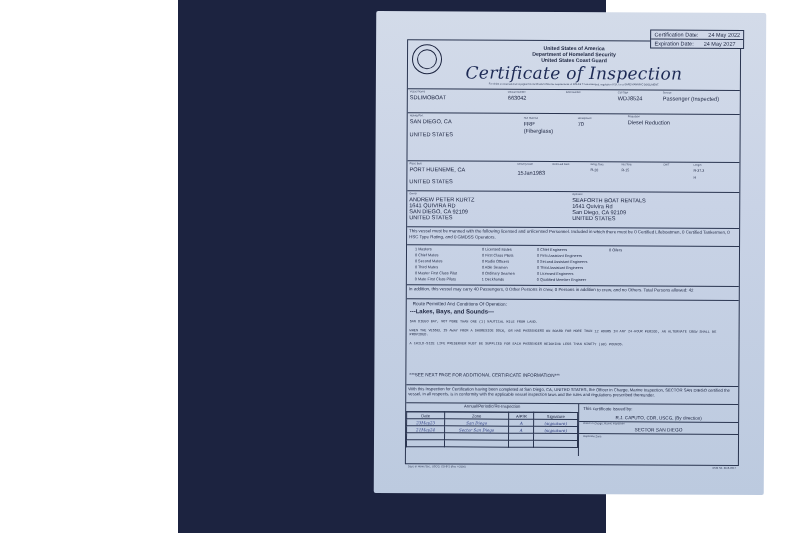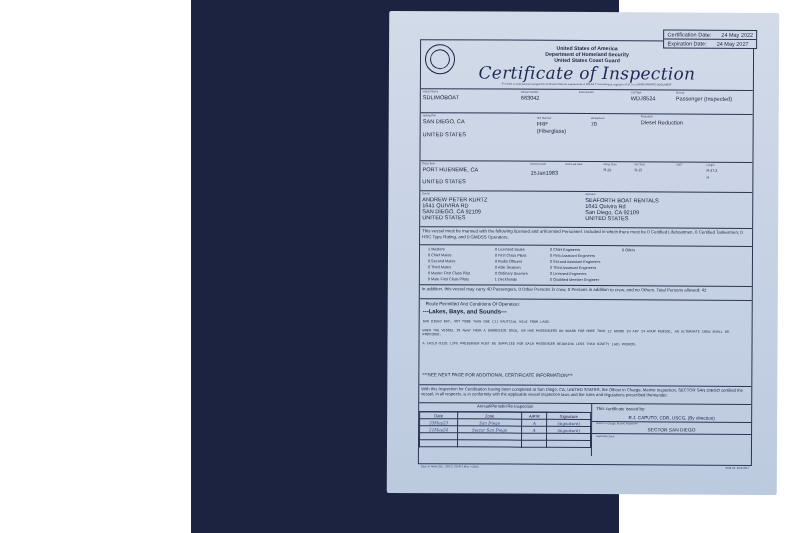--- a/index.html
+++ b/index.html
@@ -1,17 +1,17 @@
 <!DOCTYPE html>
 <html><head>
 <meta charset="utf-8">
 <style>
   html,body{margin:0;padding:0;}
   body{width:800px;height:533px;background:#ffffff;position:relative;overflow:hidden;font-family:"Liberation Sans",sans-serif;}
-  .photo{position:absolute;left:191px;top:0;width:428px;height:533px;background:#1c2340;}
+  .photo{position:absolute;left:178px;top:0;width:428px;height:533px;background:#1c2340;}
   .paper{position:absolute;left:197px;top:12px;width:390px;height:482px;background:linear-gradient(180deg,#d3dbe9 0%,#c9d3e6 40%,#bccadf 100%);transform:rotate(0.3deg);border-radius:2px;}
   .frame{position:absolute;left:31px;top:28px;width:334px;height:425px;border:1px solid #2a3550;box-sizing:border-box;}
   .hdr-center{position:absolute;left:0;right:0;top:4px;text-align:center;font-size:5.2px;font-weight:bold;color:#1d2540;line-height:6.2px;}
   .dates{position:absolute;right:-4px;top:-12px;border:1px solid #2a3550;background:#cfd7e8;font-size:5.5px;color:#1d2540;}
   .dates div{padding:0 3px;border-bottom:1px solid #2a3550;display:flex;gap:10px;height:8px;line-height:8px;}
   .dates div:last-child{border-bottom:none;}
   .seal{position:absolute;left:4px;top:4px;width:30px;height:30px;border:1.5px solid #1d2540;border-radius:50%;box-sizing:border-box;display:flex;align-items:center;justify-content:center;}
   .seal-inner{width:18px;height:18px;border:1px solid #1d2540;border-radius:50%;}
   .title{position:absolute;left:0;right:0;top:22px;text-align:center;font-family:"DejaVu Serif",serif;font-style:italic;font-size:17px;color:#1d2a55;letter-spacing:.3px;}
   .subtitle{position:absolute;left:20px;right:20px;top:42px;text-align:center;font-size:2.5px;color:#2a3550;}

